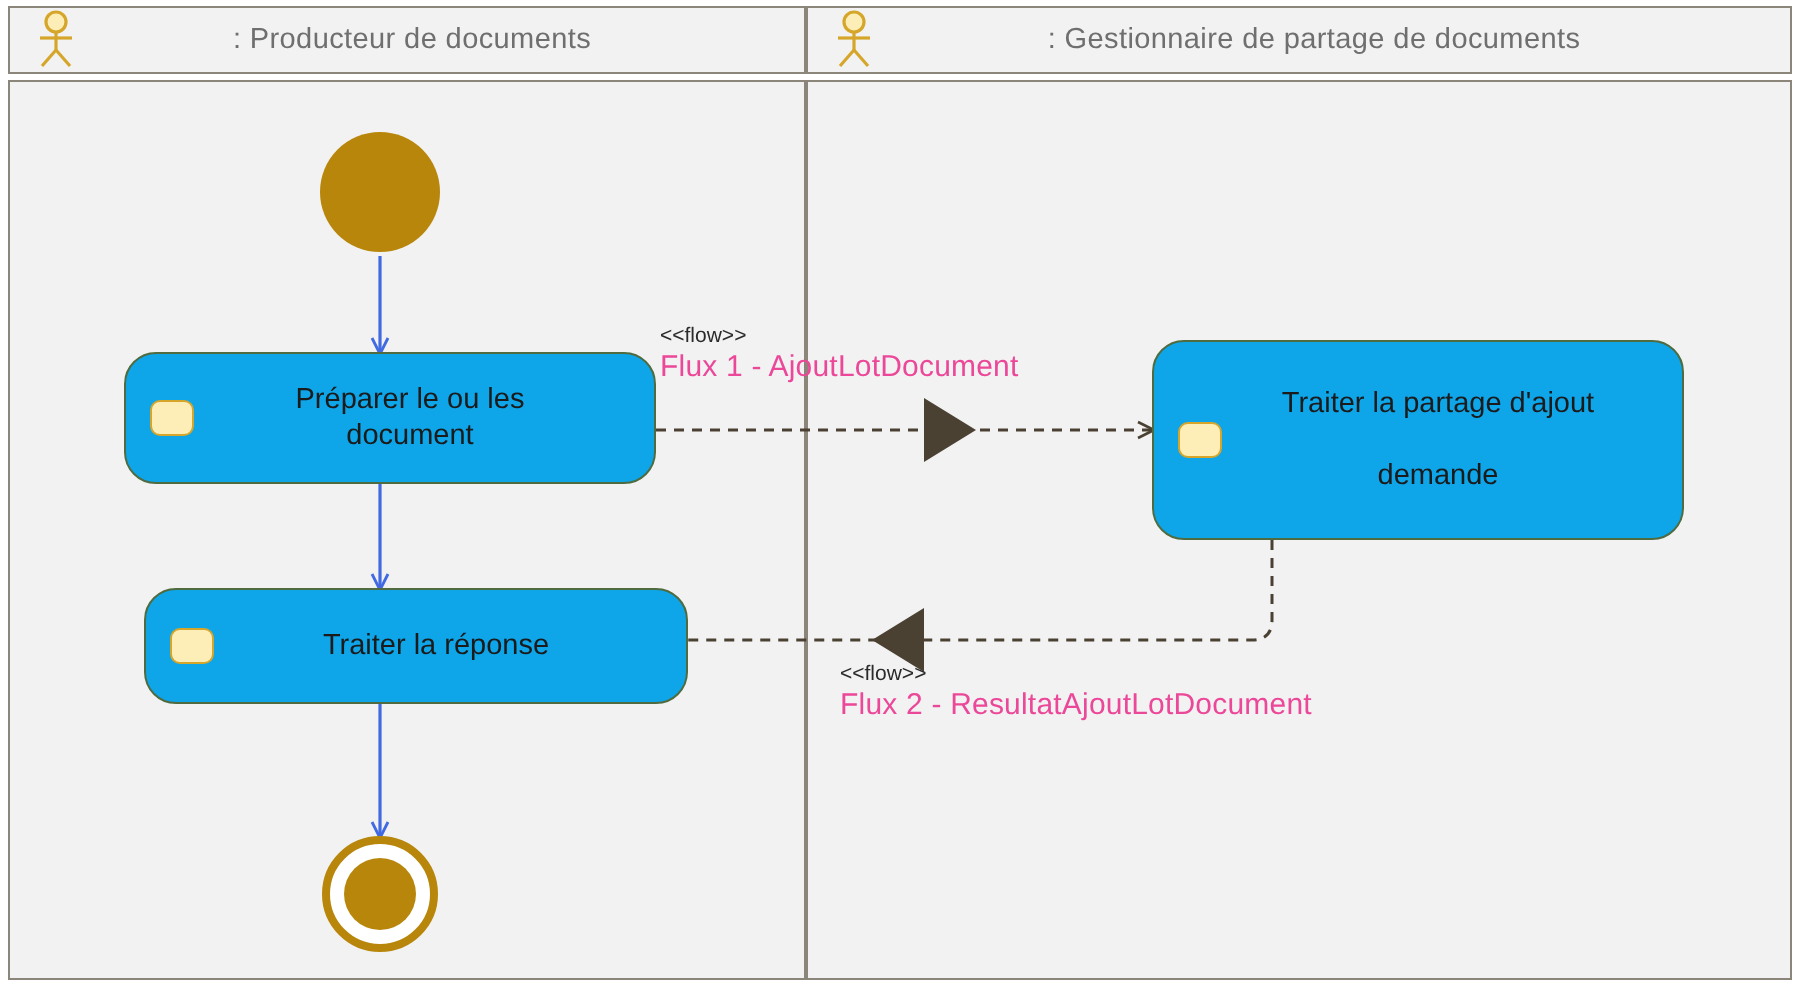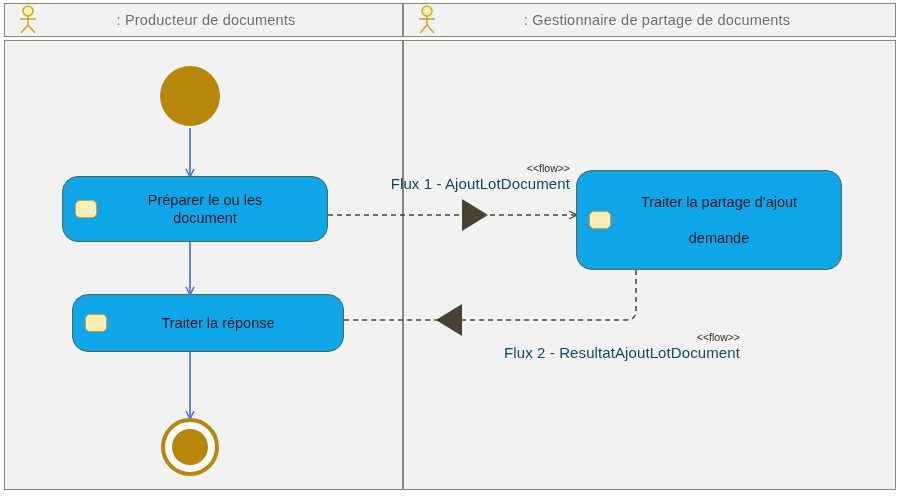--- a/index.html
+++ b/index.html
@@ -94,32 +94,32 @@
     left: 50%;
     top: 50%;
     transform: translate(-50%, -50%);
     border-radius: 50%;
     background: #b8860b;
   }
 
   
   .flow-label {
     position: absolute;
-    text-align: right;
+    text-align: left;
     white-space: nowrap;
   }
   .stereotype {
     font-size: 10.5px;
     color: #2b2b2b;
     display: block;
     line-height: 1.1;
   }
   .flow-name {
     font-size: 15px;
-    color: #0c4a6e;
+    color: #ec4899;
     display: block;
     line-height: 1.25;
     letter-spacing: .1px;
   }
 
   svg.overlay {
     position: absolute;
     left: 0;
     top: 0;
     width: 900px;

